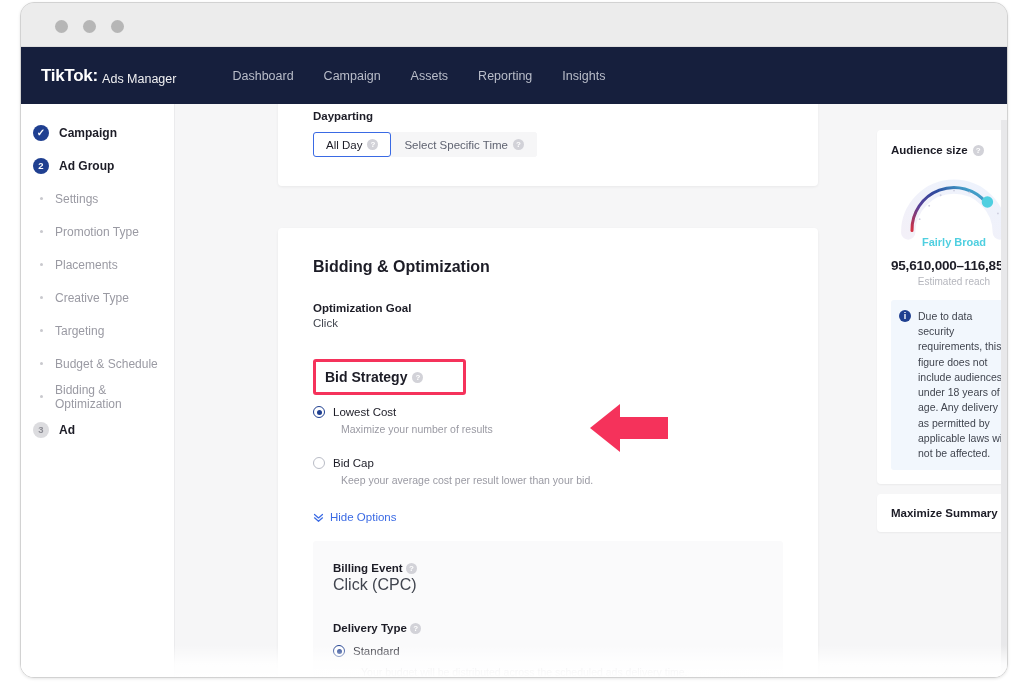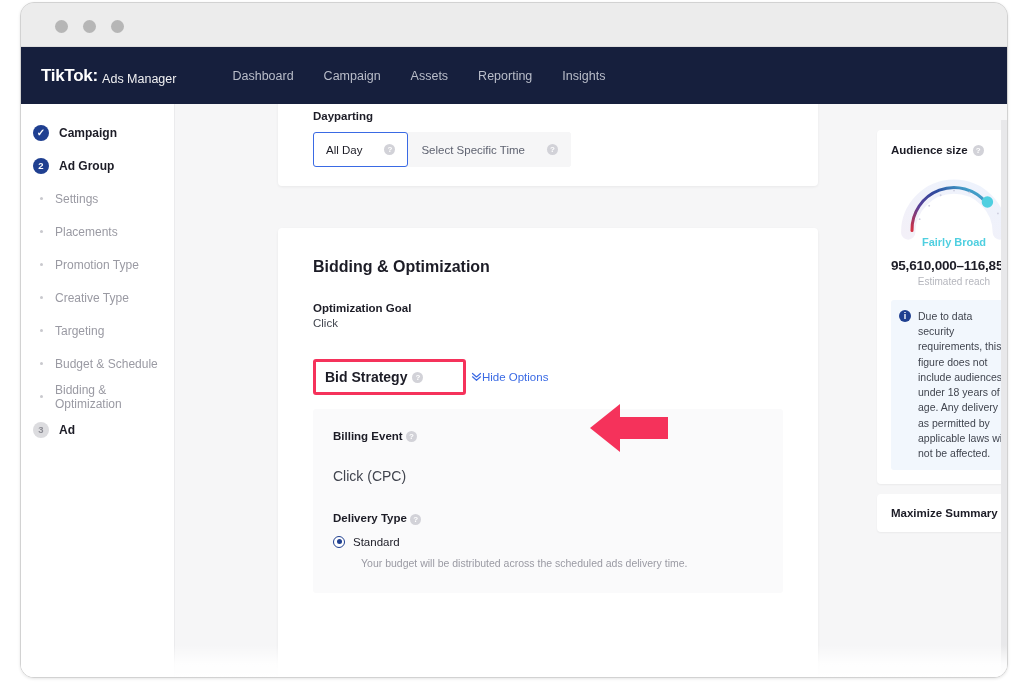--- a/index.html
+++ b/index.html
@@ -146,22 +146,22 @@
     font-size: 11.5px; color: #1c1c26; font-weight: bold;
   }
   .seg-wrap {
     display: inline-flex;
     margin-top: 10px;
     background: #f6f6f7;
     border-radius: 3px;
     padding: 0;
   }
   .seg {
-    height: 35px; padding: 0 12px;
-    display: flex; align-items: center; gap: 22px;
+    height: 25px; padding: 0 12px;
+    display: flex; align-items: center; gap: 5px;
     font-size: 11.5px; color: #5f6371;
     background: #f6f6f7;
     border: 1px solid transparent;
     cursor: pointer;
     border-radius: 3px;
   }
   .seg.active {
     background: #ffffff;
     border: 1px solid #3a6ae4;
     color: #1c1c26;
@@ -224,33 +224,33 @@
     border-radius: 50%; background: #1f3f90;
   }
   .radio-label { font-size: 11.5px; color: #1c1c26; }
   .radio-help {
     margin-left: 28px; margin-top: 5px;
     font-size: 10.5px; color: #9a9aa3;
   }
 
   #hide-options {
     margin-top: 25px;
-    display: inline-flex; align-items: center; 
+    display: inline-flex; align-items: center; gap: 6px;
     color: #3a6ae4; font-size: 11.5px;
     cursor: pointer;
   }
 
   #options-panel {
     margin-top: 14px;
     background: #fafafb;
     border-radius: 3px;
     padding: 21px 20px 24px 20px;
   }
   .opt-label { font-size: 11.5px; color: #1c1c26; font-weight: bold; }
-  .opt-value { margin-top: 26px; font-size: 14px; color: #41454f; }
+  .opt-value { margin-top: 2px; font-size: 16px; color: #41454f; }
 
   
   #rightpanel {
     position: absolute; left: 834px; top: 16px;
     width: 154px; height: 575px;
     background: #f6f6f7;
     padding: 10px 0 0 0;
   }
   .rp-card {
     background: #ffffff;
@@ -361,25 +361,25 @@
           <div class="step-badge">2</div>
           <div class="step-label">Ad Group</div>
         </div>
 
         <div class="side-sub">
           <div class="sub-dot"></div>
           <div class="sub-label">Settings</div>
         </div>
         <div class="side-sub">
           <div class="sub-dot"></div>
+          <div class="sub-label">Promotion Type</div>
+        </div>
+        <div class="side-sub">
+          <div class="sub-dot"></div>
           <div class="sub-label">Placements</div>
-        </div>
-        <div class="side-sub">
-          <div class="sub-dot"></div>
-          <div class="sub-label">Promotion Type</div>
         </div>
         <div class="side-sub">
           <div class="sub-dot"></div>
           <div class="sub-label">Creative Type</div>
         </div>
         <div class="side-sub">
           <div class="sub-dot"></div>
           <div class="sub-label">Targeting</div>
         </div>
         <div class="side-sub">
@@ -420,20 +420,33 @@
             <div class="grp">
               <div class="grp-label">Optimization Goal</div>
               <div class="grp-value">Click</div>
             </div>
 
             <div id="bid-strategy-row">
               <span id="bid-strategy-label">Bid Strategy</span>
               <span class="qmark">?</span>
             </div>
 
+            <div>
+              <div class="radio-row">
+                <span class="radio on"></span>
+                <span class="radio-label">Lowest Cost</span>
+              </div>
+              <div class="radio-help">Maximize your number of results</div>
+
+              <div class="radio-row" style="margin-top:22px">
+                <span class="radio"></span>
+                <span class="radio-label">Bid Cap</span>
+              </div>
+              <div class="radio-help">Keep your average cost per result lower than your bid.</div>
+            </div>
 
             <div id="hide-options">
               <svg width="11" height="11" viewBox="0 0 11 11">
                 <path d="M1.5 2.5 L5.5 6 L9.5 2.5" fill="none" stroke="#3a6ae4" stroke-width="1.2" stroke-linecap="round" stroke-linejoin="round"></path>
                 <path d="M1.5 5.8 L5.5 9.3 L9.5 5.8" fill="none" stroke="#3a6ae4" stroke-width="1.2" stroke-linecap="round" stroke-linejoin="round"></path>
               </svg>
               <span>Hide Options</span>
             </div>
 
             <div id="options-panel">

